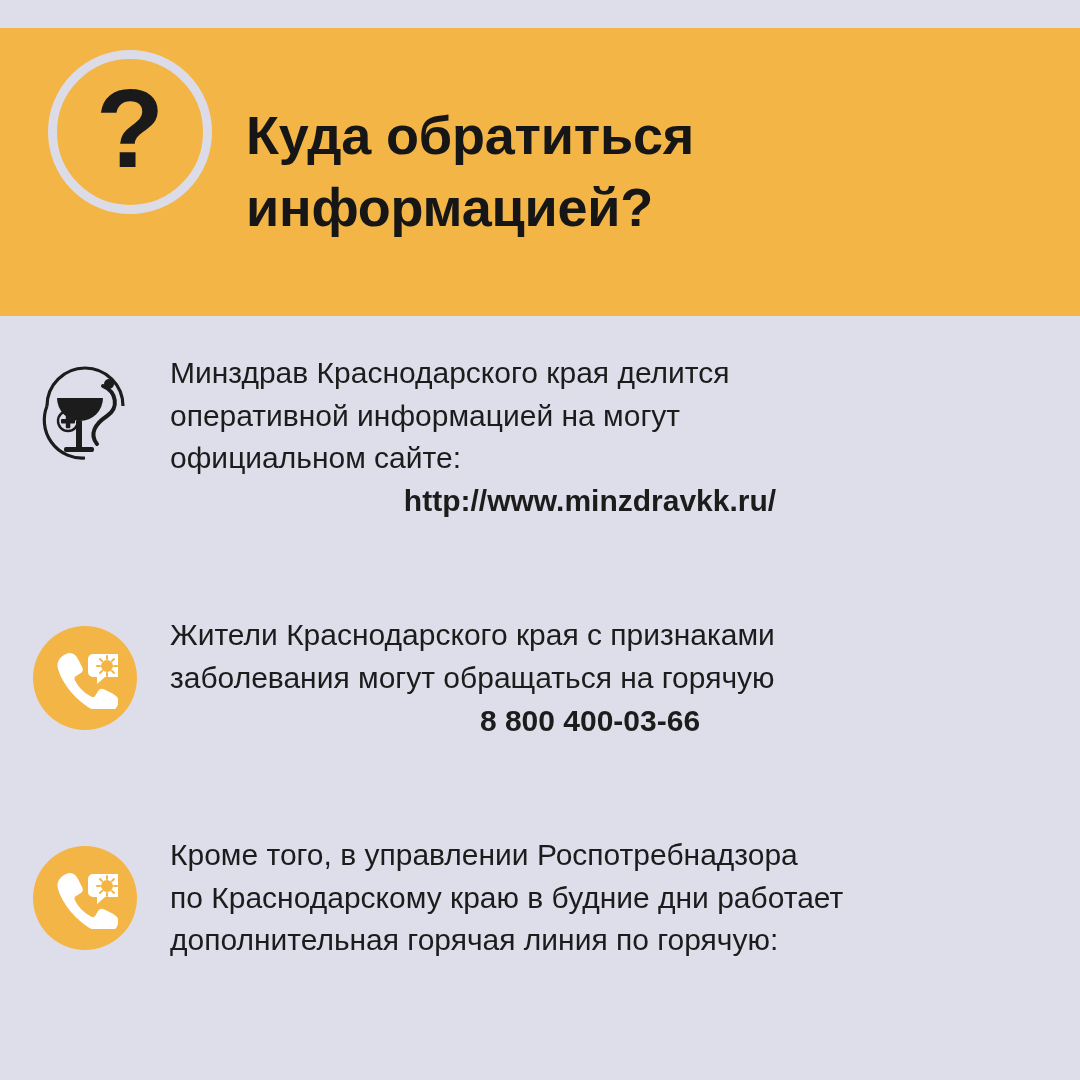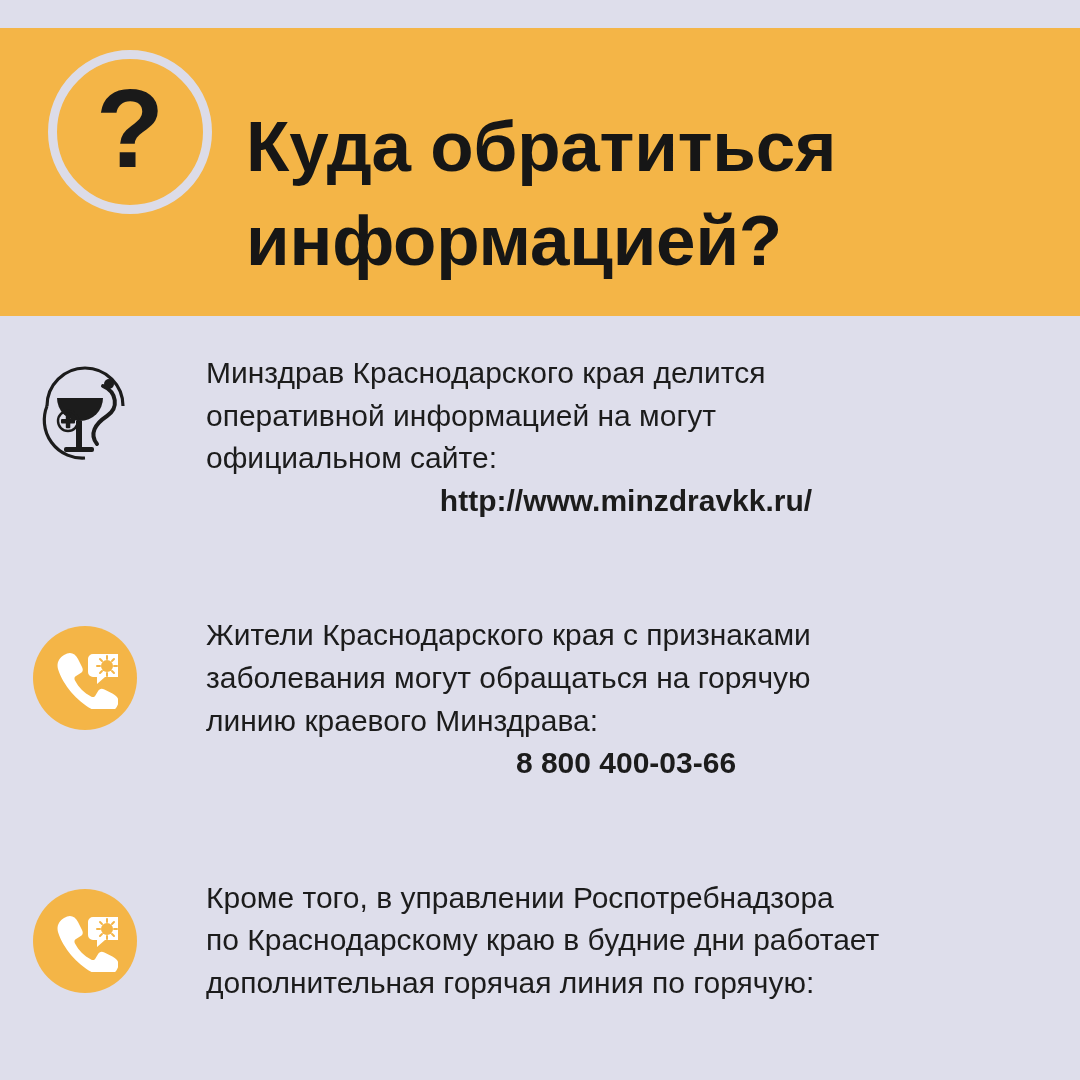--- a/index.html
+++ b/index.html
@@ -51,41 +51,40 @@
     font-weight: bold;
     color: #1a1a1a;
     line-height: 1;
     margin-top: -6px;
   }
   .header-title {
     position: absolute;
     left: 246px;
     top: 72px;
     width: 790px;
-    font-size: 71px;
+    font-size: 54px;
     font-weight: bold;
     line-height: 1.33;
     color: #161616;
     letter-spacing: -0.2px;
   }
   .header-title .line { display: block; white-space: nowrap; }
 
   
   .rows {
     position: absolute;
     left: 0;
     top: 352px;
     width: 1080px;
   }
   .row {
     position: relative;
     display: flex;
     align-items: flex-start;
     margin-bottom: 44px;
-    gap: 36px;
   }
   .row .icon-wrap {
     width: 170px;
     min-width: 170px;
     display: flex;
     justify-content: center;
     padding-top: 12px;
   }
   .row .text-wrap {
     padding-top: 0;
@@ -189,21 +188,20 @@
                 <line x1="8" y1="20" x2="10" y2="18"></line>
                 <line x1="20" y1="8" x2="22" y2="6"></line>
               </g>
             </g>
           </svg>
         </div>
       </div>
       <div class="text-wrap">
         <p>Жители Краснодарского края с признаками</p>
         <p>заболевания могут обращаться на горячую</p>
-        <p>линию краевого Минздрава:</p>
         <p class="emph">8 800 400-03-66</p>
       </div>
     </div>
 
     <div class="row row-3">
       <div class="icon-wrap">
         <div class="phone-circle">
           <svg width="66" height="62" viewBox="0 0 66 62">
             <path d="M12 8 c6 -4 11 -2 14 4 l4 8 c1.6 3 .6 5 -2 6.6 l-4 2.4 c-1.6 1 -2 2.6 -1 4.4 c3.6 7 9 12.4 16 16 c1.8 1 3.4 .6 4.4 -1 l2.4 -4 c1.6 -2.6 3.6 -3.6 6.6 -2 l8 4 c6 3 8 8 4 14 c-3.4 5 -9 7 -15 5.6 C33 62 12 42 6 22 C4.4 16 7 11 12 8 z" fill="#ffffff"></path>
             <g transform="translate(40,6)">

